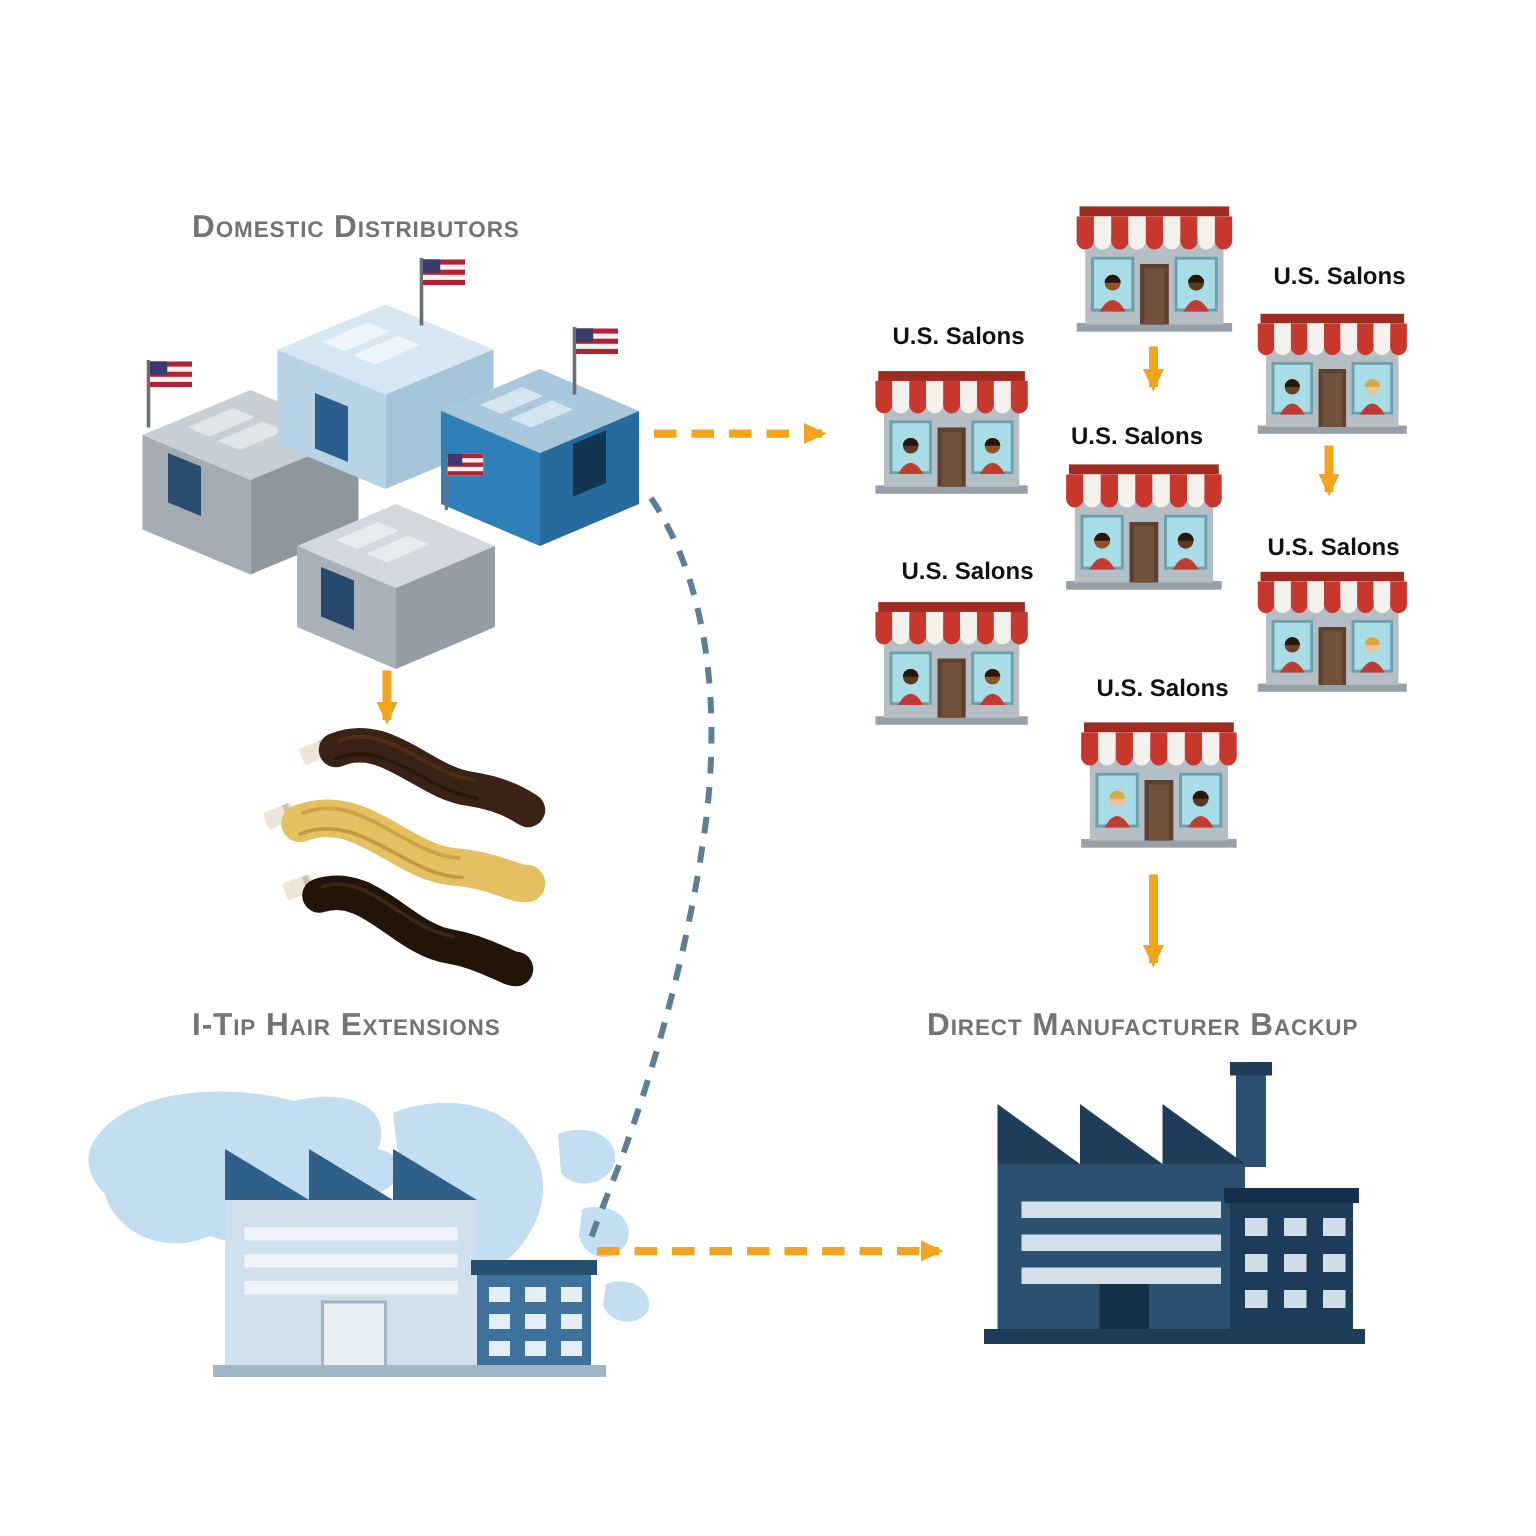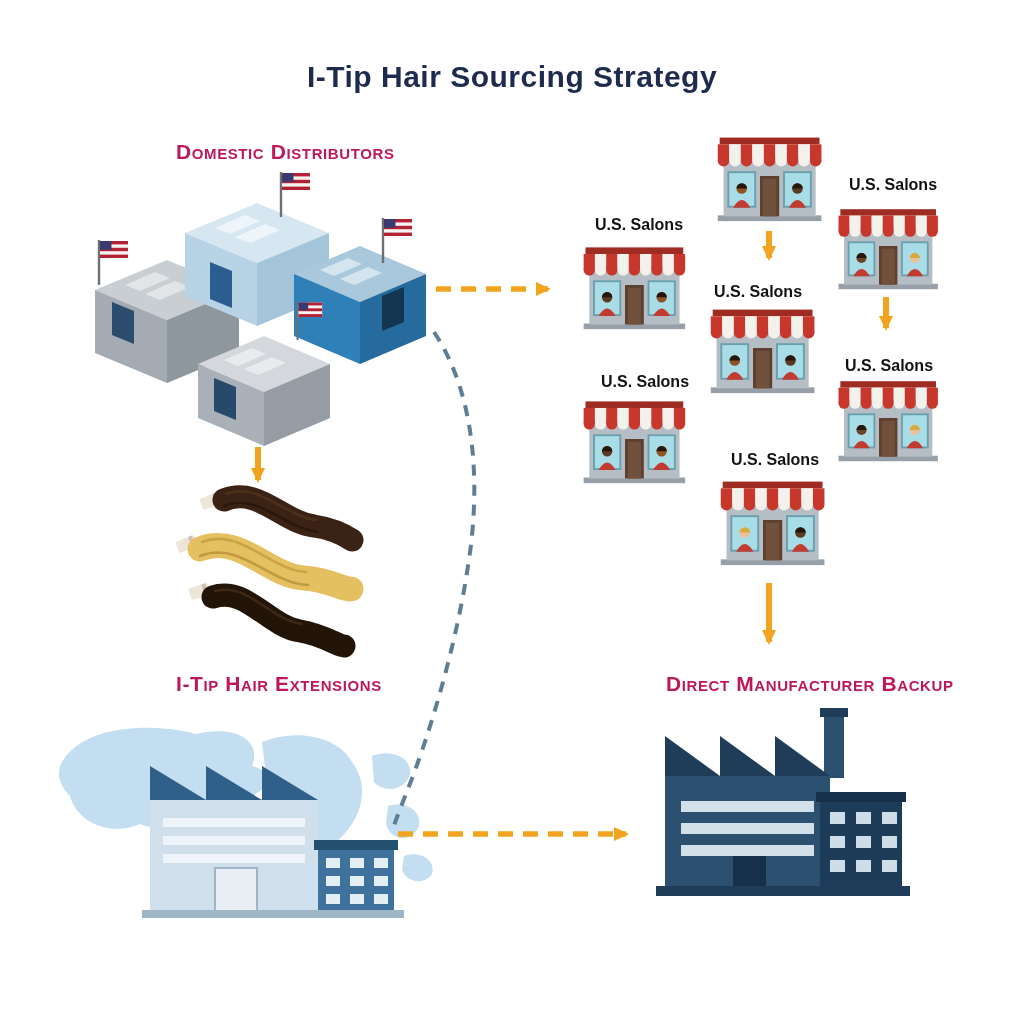--- a/index.html
+++ b/index.html
@@ -2,21 +2,21 @@
 <html><head>
 <meta charset="utf-8">
 <style>
   html,body{margin:0;padding:0;background:#ffffff;}
   .canvas{position:relative;width:1024px;height:1024px;background:#ffffff;overflow:hidden;
           font-family:"Liberation Sans",sans-serif;}
   .art{position:absolute;left:0;top:0;}
   .lbl{position:absolute;color:#171717;white-space:nowrap;}
   .title{left:0;right:0;top:60px;text-align:center;font-size:30px;font-weight:700;
          color:#1e2b4e;letter-spacing:.5px;}
-  .section{font-size:21px;font-weight:700;font-variant:small-caps;letter-spacing:.6px;color:#be185d;margin-left:48px;}
+  .section{font-size:21px;font-weight:700;font-variant:small-caps;letter-spacing:.6px;color:#737373;}
   .salonlbl{font-size:16px;font-weight:600;color:#111;}
   #lbl-distributors{left:128px;top:140px;}
   #lbl-hair{left:128px;top:672px;}
   #lbl-backup{left:618px;top:672px;}
   #sl-0{left:849px;top:176px;}
   #sl-1{left:595px;top:216px;}
   #sl-2{left:714px;top:283px;}
   #sl-3{left:845px;top:357px;}
   #sl-4{left:601px;top:373px;}
   #sl-5{left:731px;top:451px;}
@@ -224,21 +224,20 @@
       <path d="M436,289 H548" stroke="#F2A41F" stroke-width="5.5" stroke-dasharray="15 10" marker-end="url(#ah)"></path>
       <path d="M398,834 H626" stroke="#F2A41F" stroke-width="5.5" stroke-dasharray="15 10" marker-end="url(#ah)"></path>
       <path d="M258,447 V480" stroke="#F2A41F" stroke-width="6" marker-end="url(#ah)"></path>
       <path d="M769,231 V258" stroke="#F2A41F" stroke-width="6" marker-end="url(#ah)"></path>
       <path d="M886,297 V328" stroke="#F2A41F" stroke-width="6" marker-end="url(#ah)"></path>
       <path d="M769,583 V642" stroke="#F2A41F" stroke-width="6" marker-end="url(#ah)"></path>
       <path d="M434,332 C478,398 480,492 468,566 C456,646 430,734 406,794 C399,812 394,824 393,830" stroke="#5d7e95" stroke-width="4" stroke-dasharray="11 9"></path>
     </g>
   </svg>
 
-  <div class="lbl title" id="lbl-title">I-Tip Hair Sourcing Strategy</div>
   <div class="lbl section" id="lbl-distributors">Domestic Distributors</div>
   <div class="lbl section" id="lbl-backup">Direct Manufacturer Backup</div>
   <div class="lbl section" id="lbl-hair">I-Tip Hair Extensions</div>
 
   <div class="lbl salonlbl" id="sl-0">U.S. Salons</div>
   <div class="lbl salonlbl" id="sl-1">U.S. Salons</div>
   <div class="lbl salonlbl" id="sl-2">U.S. Salons</div>
   <div class="lbl salonlbl" id="sl-3">U.S. Salons</div>
   <div class="lbl salonlbl" id="sl-4">U.S. Salons</div>
   <div class="lbl salonlbl" id="sl-5">U.S. Salons</div>

